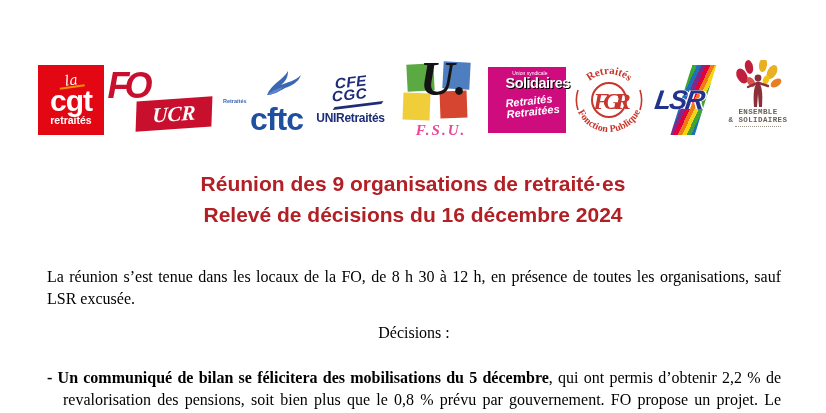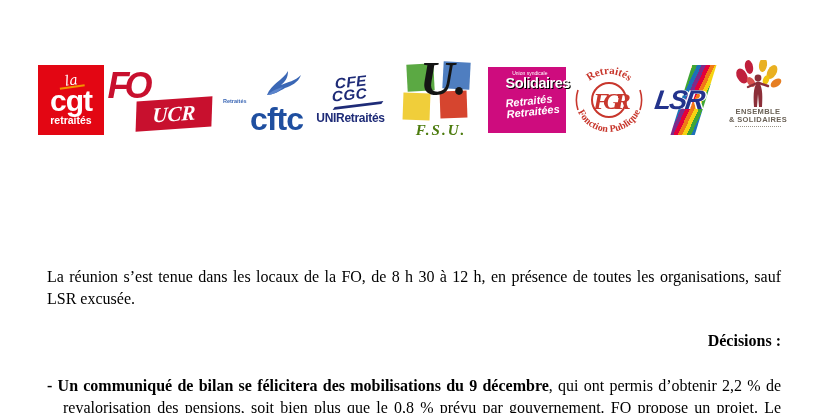--- a/index.html
+++ b/index.html
@@ -54,21 +54,21 @@
   .cfe-sub { font-weight: bold; font-size: 12px; letter-spacing: -0.3px; }
 
   
   .logo-fsu { width: 86px; height: 78px; font-family: "Liberation Serif", serif; }
   .fsu-sq { position: absolute; width: 27px; height: 27px; }
   .fsu-g { left: 9px;  top: 3px;  background: #5BA943; transform: rotate(-3deg); }
   .fsu-b { left: 45px; top: 1px;  background: #4F7EC0; transform: rotate(3deg); }
   .fsu-y { left: 5px;  top: 32px; background: #F0CE3A; transform: rotate(2deg); }
   .fsu-r { left: 42px; top: 30px; background: #D6452F; transform: rotate(-2deg); }
   .fsu-u { position: absolute; left: 22px; top: -10px; font-size: 48px; font-weight: bold; font-style: italic; color: #141414; }
-  .fsu-sub { position: absolute; left: 0; bottom: 0; width: 100%; text-align: center; font-style: italic; font-weight: bold; font-size: 15px; letter-spacing: 2px; color: #4d7c0f; }
+  .fsu-sub { position: absolute; left: 0; bottom: 0; width: 100%; text-align: center; font-style: italic; font-weight: bold; font-size: 15px; letter-spacing: 2px; color: #ec4899; }
 
   
   .logo-solidaires { width: 78px; height: 66px; background: #CE0C7E; padding: 3px 18px; display: flex; flex-direction: column; font-family: "Liberation Sans", sans-serif; color: #fff; }
   .sol-tiny { font-size: 5px; text-align: right; line-height: 6px; }
   .sol-main { font-weight: bold; font-size: 14.5px; letter-spacing: -0.5px; text-shadow: 1px 1px 0 #000; line-height: 15px; }
   .sol-subs { margin-top: 5px; transform: rotate(-6deg); font-weight: bold; font-style: italic; font-size: 11px; line-height: 11px; }
 
   
   .logo-fgr { width: 80px; height: 80px; }
 
@@ -77,21 +77,21 @@
   .lsr-band {
     position: absolute; inset: 0;
     background: repeating-linear-gradient(115deg,
       #E4003A 0 4px, #F07818 4px 8px, #F5D312 8px 12px,
       #3FA535 12px 16px, #1D71B8 16px 20px, #7D2B8B 20px 24px);
     clip-path: polygon(28% 100%, 62% 0, 100% 0, 66% 100%);
   }
   .lsr-text { position: absolute; left: 2px; top: 20px; font-family: "Liberation Sans", sans-serif; font-weight: bold; font-style: italic; font-size: 27px; color: #23338C; letter-spacing: -2px; text-shadow: 1.5px 0 0 #fff, -1.5px 0 0 #fff; transform: skewX(-8deg); }
 
   
-  .logo-ensemble { width: 76px; height: 80px; display: flex; flex-direction: column; align-items: center; font-family: Liberation Sans, sans-serif; }
+  .logo-ensemble { width: 76px; height: 80px; display: flex; flex-direction: column; align-items: center; font-family: Liberation Mono, monospace; }
   .ens-text { font-size: 7.5px; font-weight: bold; color: #6B6257; line-height: 8px; text-align: center; letter-spacing: 0.4px; }
   .ens-dots { width: 46px; border-bottom: 1px dotted #9A9488; margin-top: 2px; }
 
   
   .doc-title {
     position: absolute;
     top: 168px; left: 0; right: 0;
     text-align: center;
     font-family: "Liberation Sans", sans-serif;
     font-weight: bold;
@@ -100,21 +100,21 @@
     color: #B22025;
   }
 
   
   .doc-body {
     position: absolute;
     top: 266px; left: 47px; width: 734px;
     font-size: 16px; line-height: 22px; color: #000;
     text-align: justify;
   }
-  .decisions-heading { margin-top: 20px; font-weight: bold; text-align: right; }
+  .decisions-heading { margin-top: 12px; font-weight: normal; text-align: center; }
   .bullet { margin-top: 23px; padding-left: 16px; text-indent: -16px; }
   .b { font-weight: bold; }
 </style>
 </head>
 <body>
 
 <div class="page">
 
   <div class="logo-band">
 
@@ -205,21 +205,23 @@
         <path d="M27 23 L18 27 M29 23 L38 26" stroke="#8C2F39" stroke-width="2.4" stroke-linecap="round"></path>
       </svg>
       <span class="ens-text">ENSEMBLE</span>
       <span class="ens-text">&amp; SOLIDAIRES</span>
       <div class="ens-dots"></div>
     </div>
 
   </div>
 
   <div class="doc-title">
+    <div>Réunion des 9 organisations de retraité·es</div>
+    <div>Relevé de décisions du 16 décembre 2024</div>
   </div>
 
   <div class="doc-body">
     <p>La réunion s’est tenue dans les locaux de la FO, de 8 h 30 à 12 h, en présence de toutes les organisations, sauf LSR excusée.</p>
     <p class="decisions-heading">Décisions :</p>
-    <p class="bullet"><span class="b">-  </span><span class="b">Un communiqué de bilan se félicitera des mobilisations du 9 décembre</span><span>, qui ont permis d’obtenir 2,2 % de revalorisation des pensions, soit bien plus que le 0,8 % prévu par gouvernement. FO propose un projet. Le communiqué sera envoyé début janvier, lorsque nous serons sûrs de ce 2,2 %</span></p>
+    <p class="bullet"><span class="b">-  </span><span class="b">Un communiqué de bilan se félicitera des mobilisations du 5 décembre</span><span>, qui ont permis d’obtenir 2,2 % de revalorisation des pensions, soit bien plus que le 0,8 % prévu par gouvernement. FO propose un projet. Le communiqué sera envoyé début janvier, lorsque nous serons sûrs de ce 2,2 %</span></p>
   </div>
 
 </div>
 
 </body></html>

